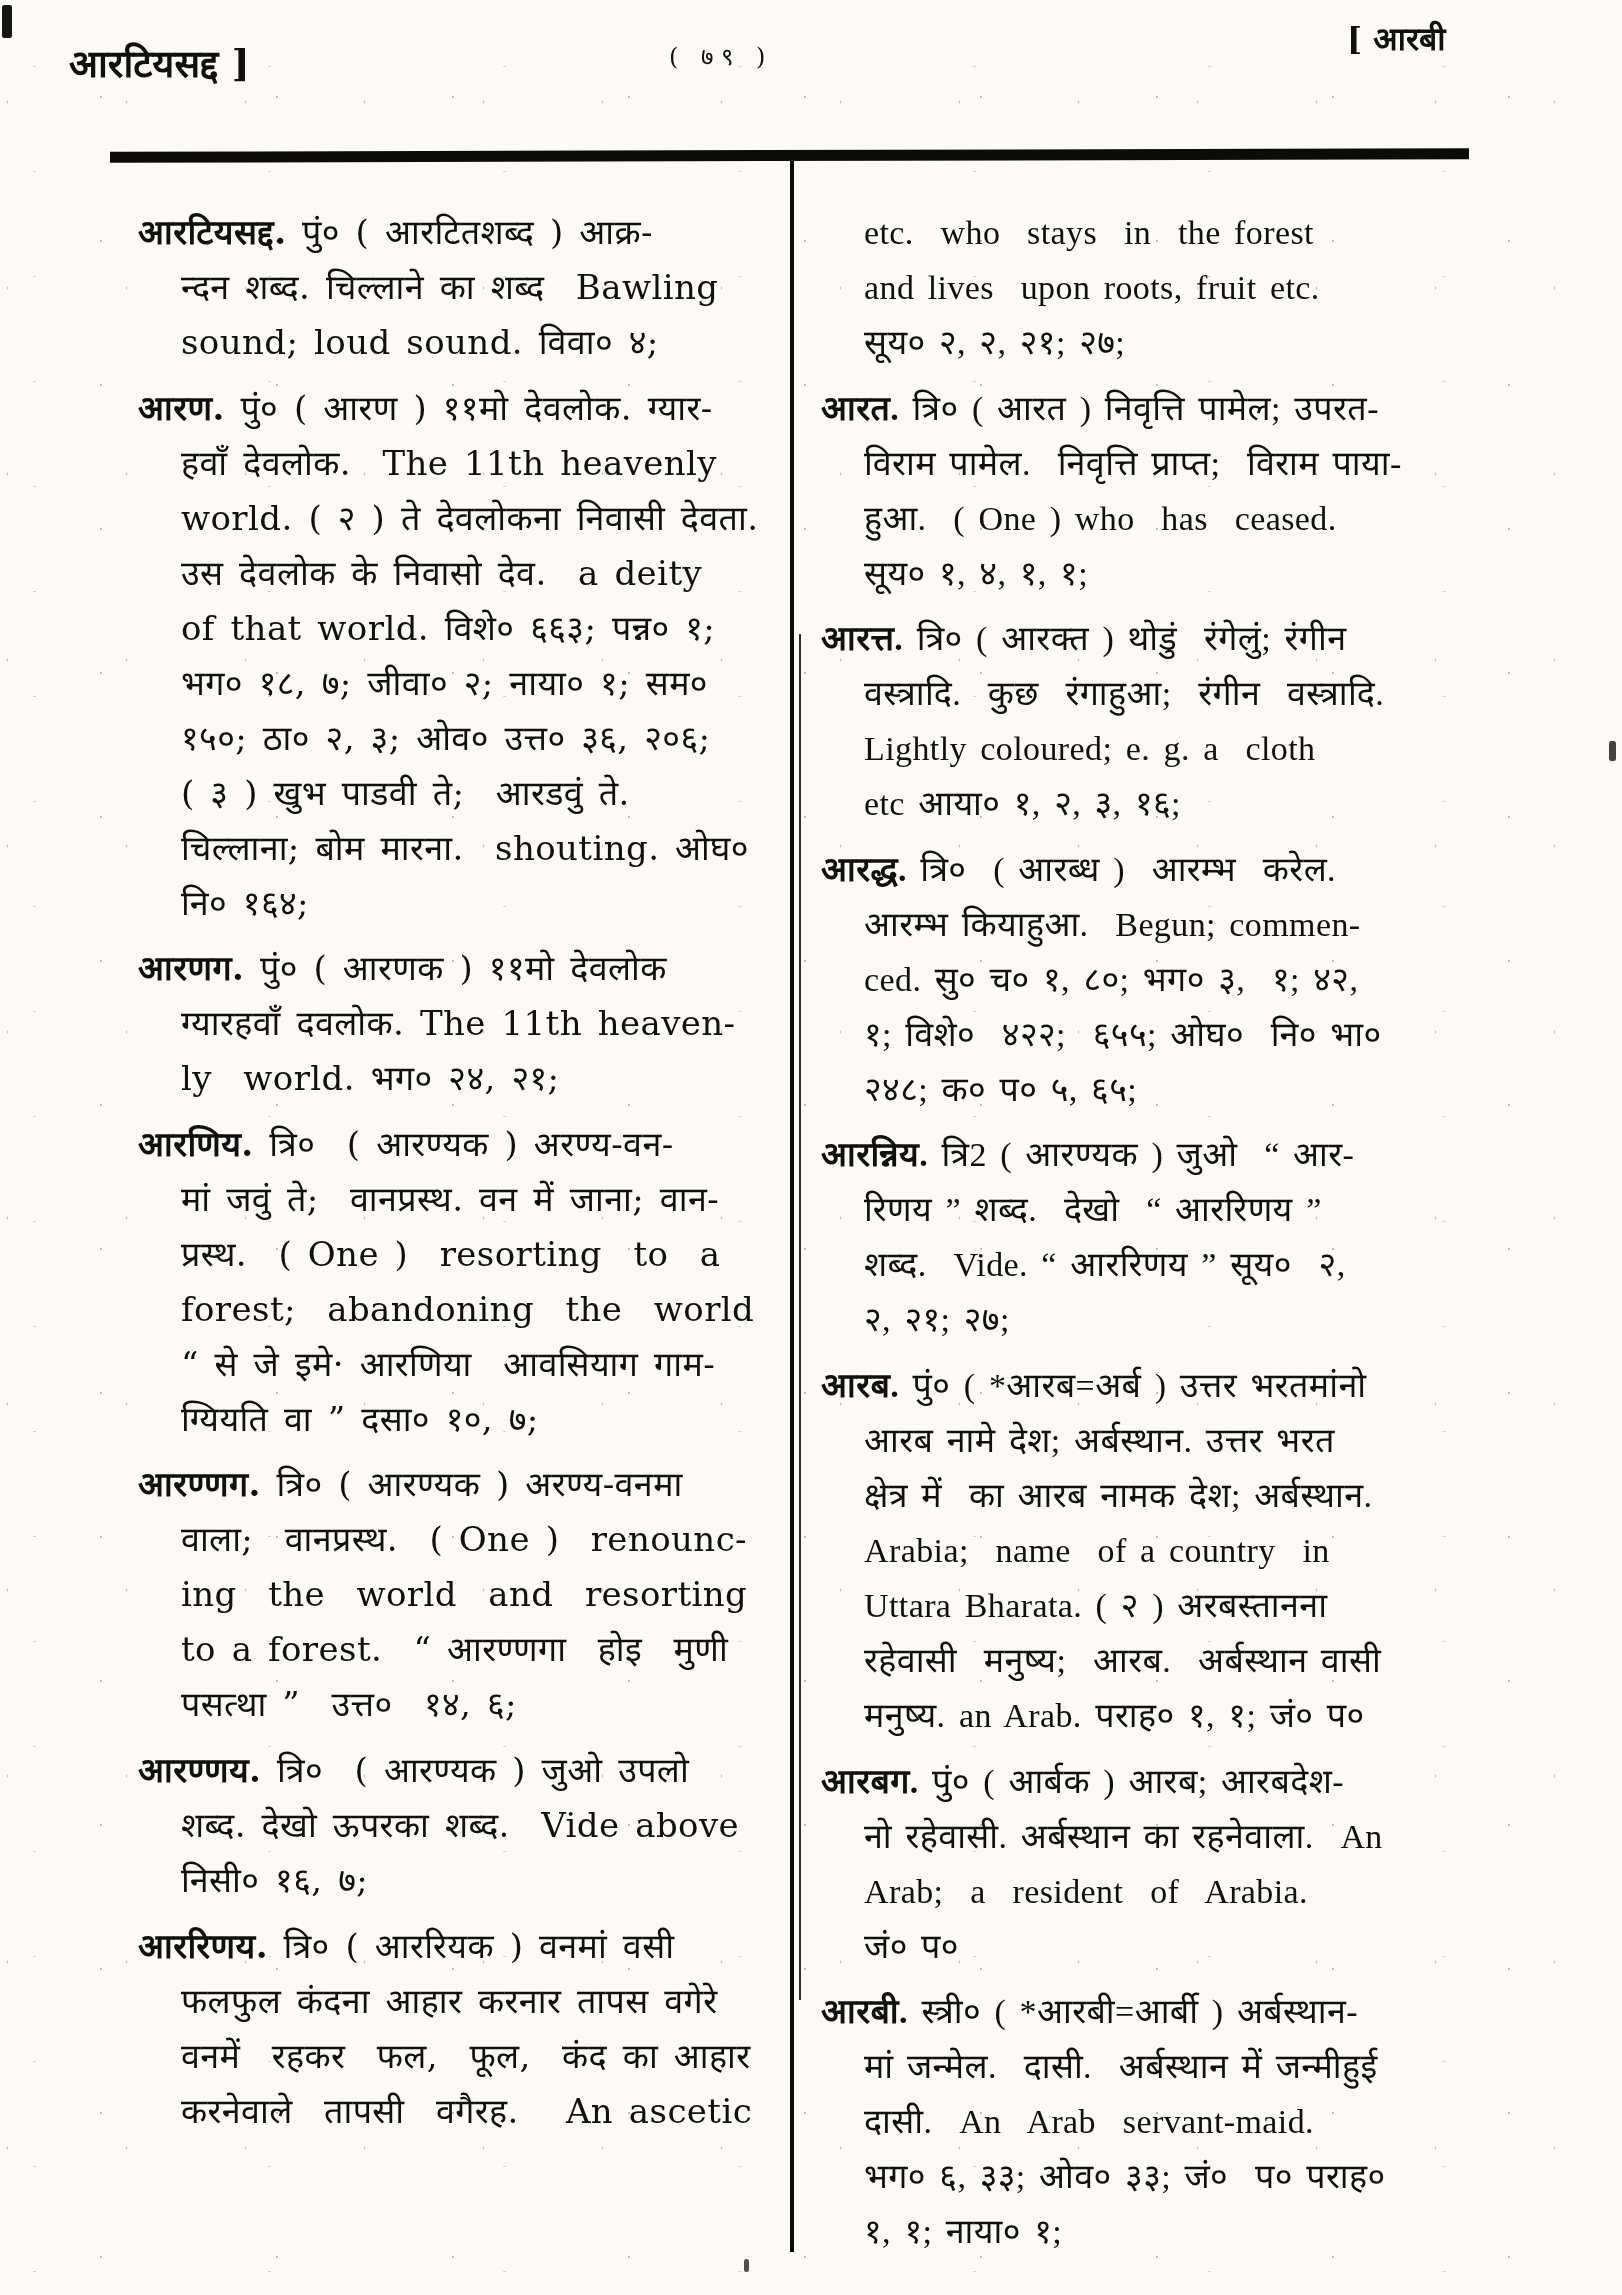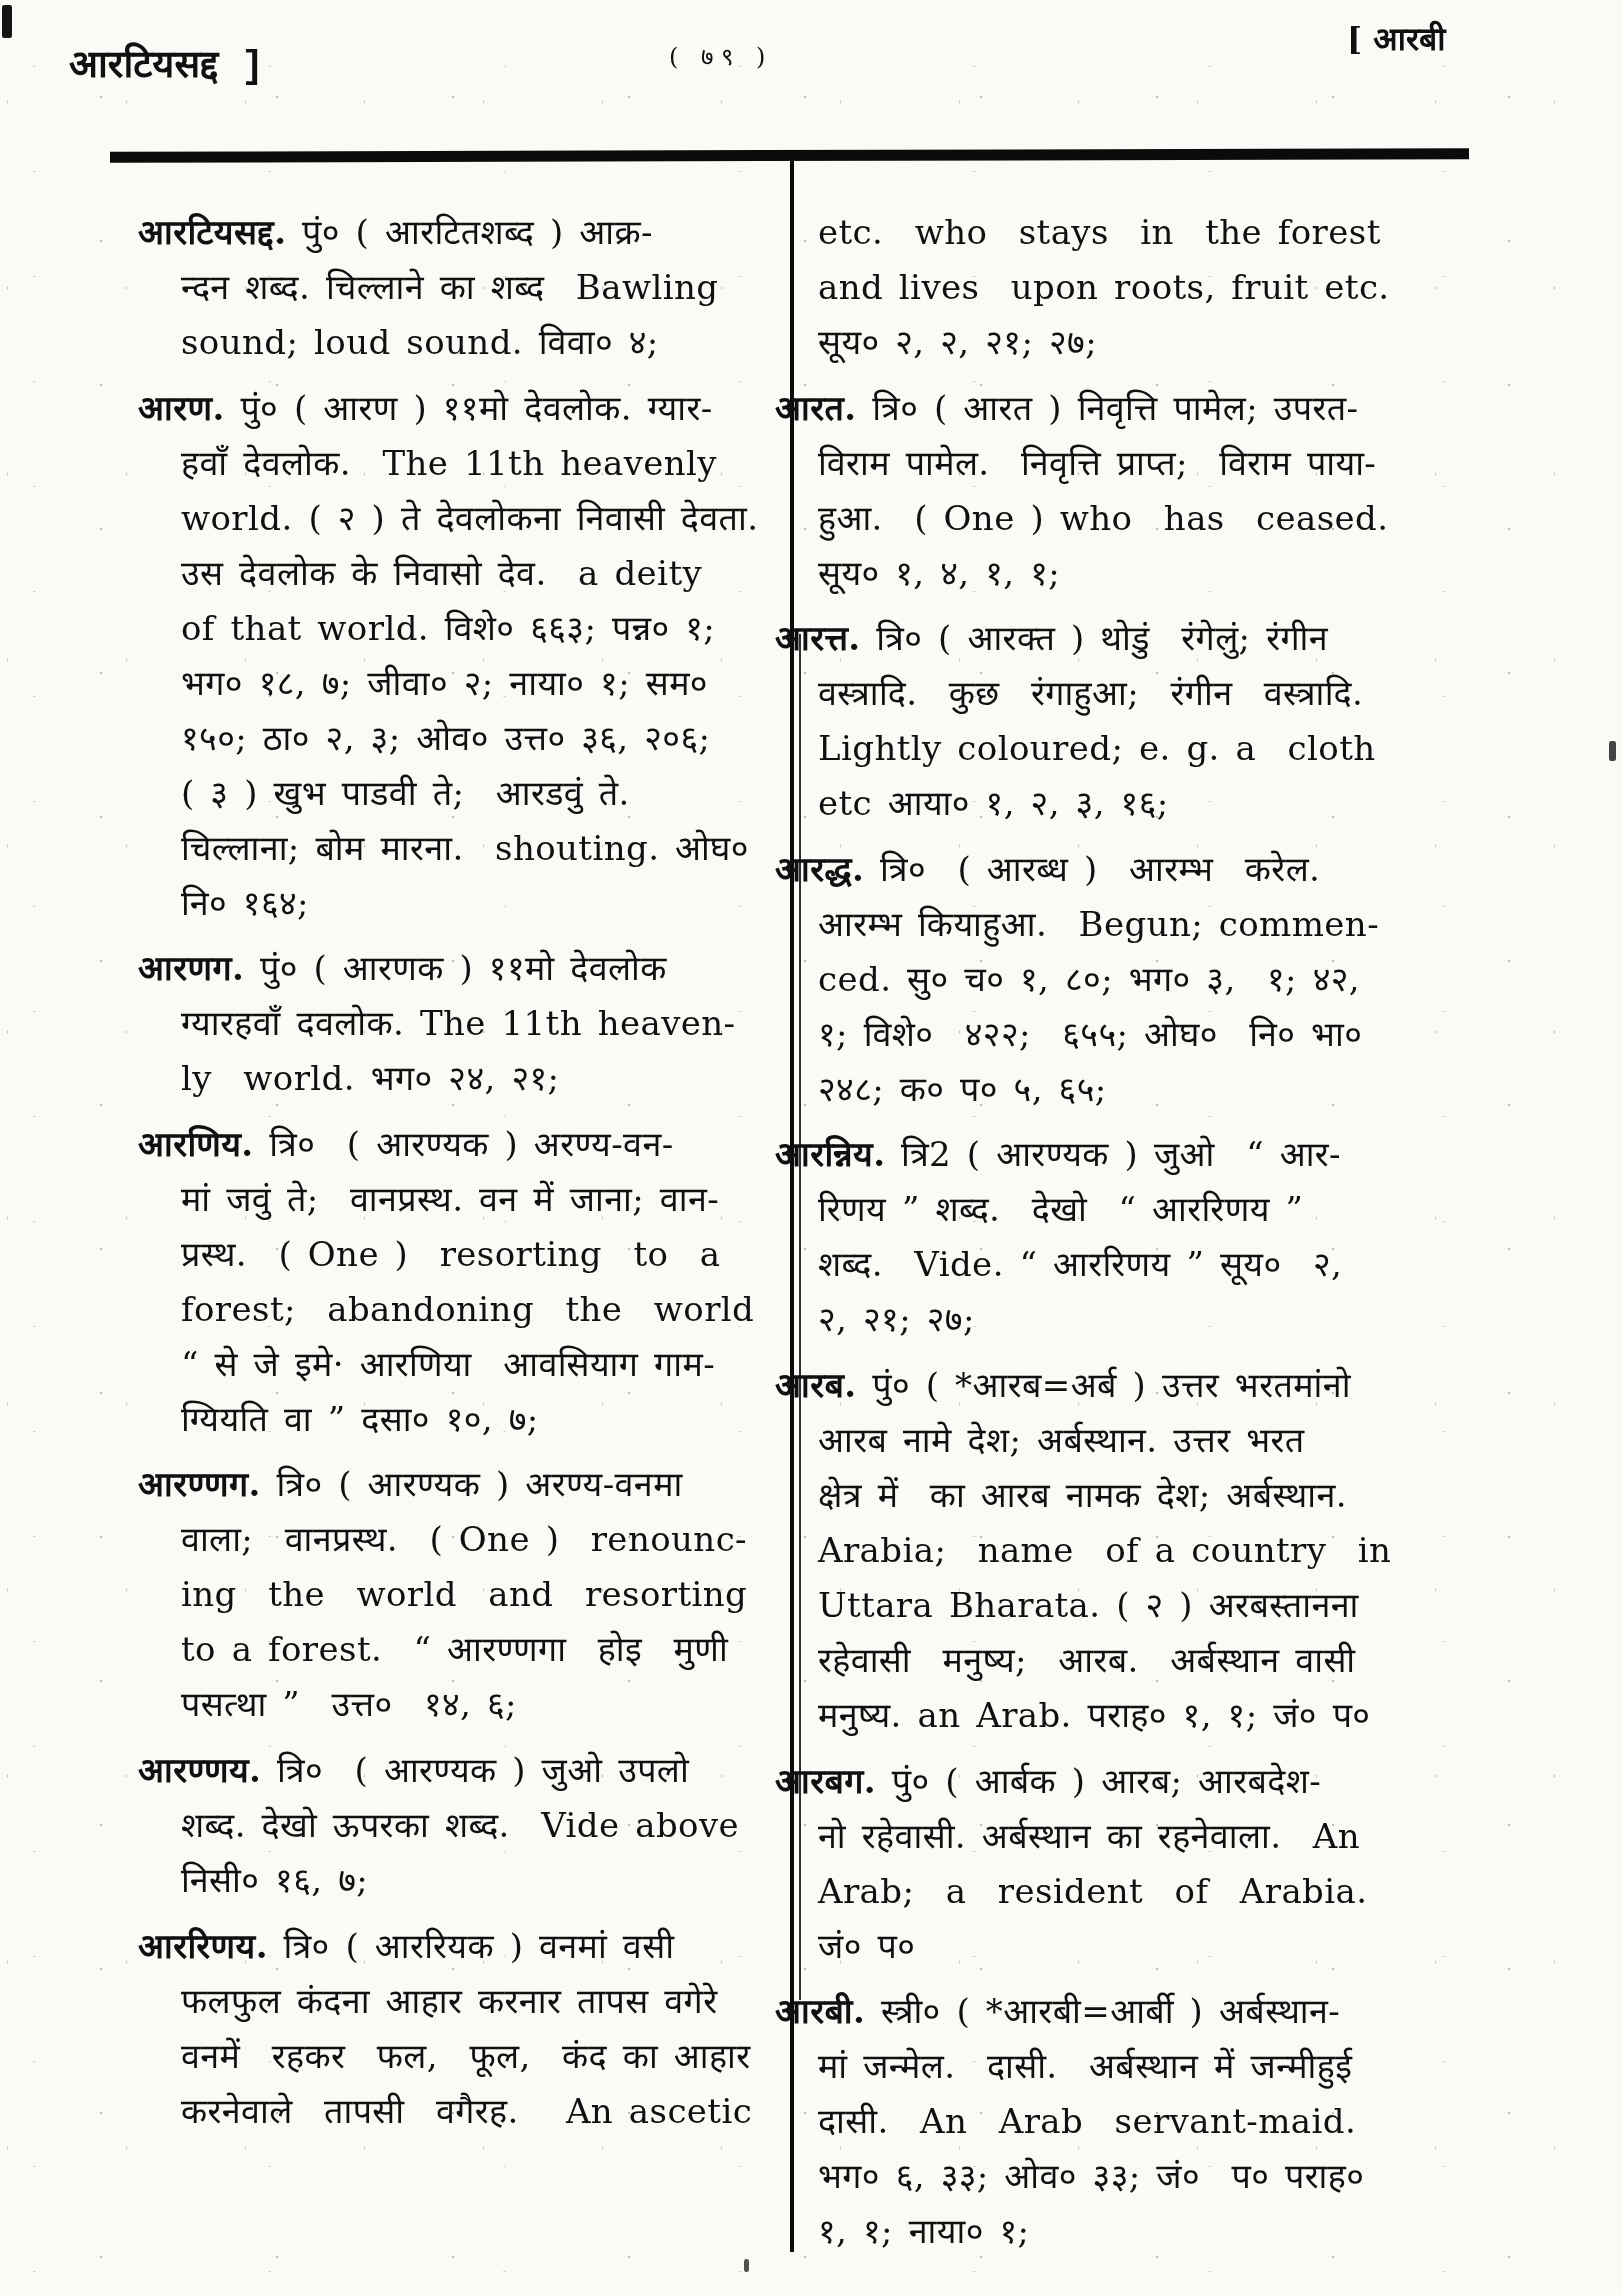--- a/index.html
+++ b/index.html
@@ -26,21 +26,21 @@
       radial-gradient(rgba(0,0,0,.38) 0.9px, transparent 1.4px);
     background-size: 176px 144px, 119px 186px, 235px 105px;
     background-position: 13px 25px, 67px 9px, 152px 119px;
     opacity: .45;
     pointer-events: none;
   }
   .hdr {
     position: absolute;
     white-space: pre;
   }
-  .hdr-left  { left: 69px;  top: 36px;  font-size: 38px; font-weight: bold; font-family: Liberation Mono, monospace; }
+  .hdr-left  { left: 69px;  top: 36px;  font-size: 38px; font-weight: bold; }
   .hdr-center{ left: 669px; top: 39px;  font-size: 24px; letter-spacing: 7.5px; }
   .hdr-right { left: 1347px;top: 16px;  font-size: 32px; font-weight: bold; }
   .rule {
     position: absolute;
     left: 110px; top: 150px;
     width: 1359px; height: 10.6px;
     background: #0b0b0b;
     transform: rotate(-0.15deg);
   }
   .divider {
@@ -55,21 +55,21 @@
     width: 2.3px; height: 1366px;
     background: #0b0b0b;
     opacity: .85;
   }
   .column {
     position: absolute;
     top: 205px;
     overflow: hidden;
   }
   .column.left  { left: 138px;  width: 652px;  height: 2053px; }
-  .column.right { left: 775px; width: 710px;  height: 2068px; }
+  .column.right { left: 821px; width: 710px;  height: 2068px; font-family: Liberation Serif, serif; }
   .entry { margin-bottom: 10.6px; }
   .line {
     white-space: pre;
     font-size: 34px;
     line-height: 55px;
     height: 55px;
     word-spacing: 4.5px;
     letter-spacing: 0.4px;
   }
   .line.cont { padding-left: 43px; }

